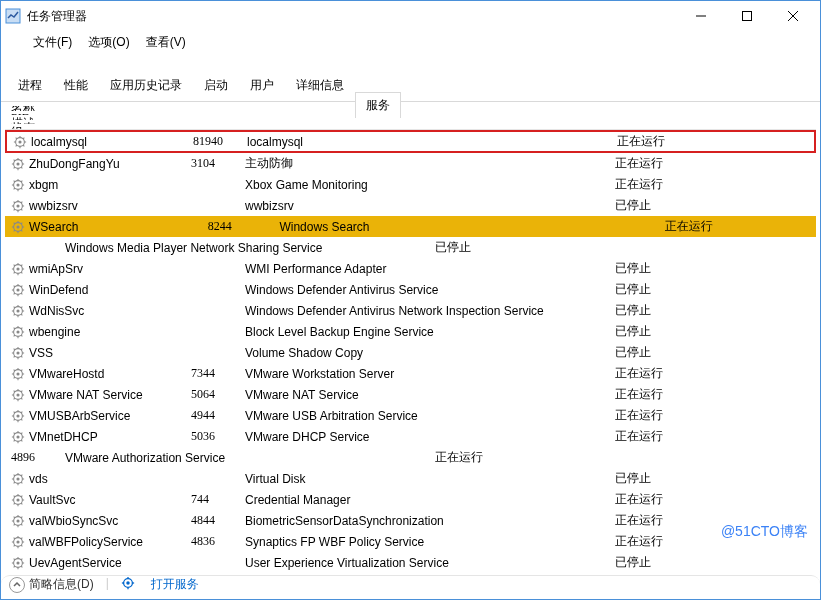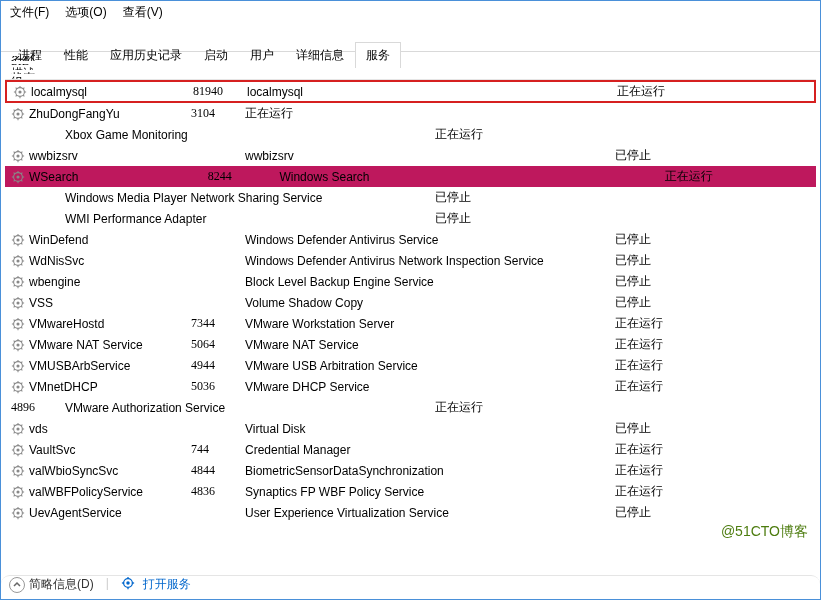--- a/index.html
+++ b/index.html
@@ -3,49 +3,77 @@
 <meta charset="utf-8">
 <style>
 * { box-sizing: border-box; margin: 0; padding: 0; font-family: "Microsoft YaHei", "Segoe UI", sans-serif; font-size: 12px; }
 body { background: #fff; overflow: hidden; }
 .window { width: 821px; height: 600px; border: 1px solid #4a90d9; display: flex; flex-direction: column; background: #fff; }
 .titlebar { height: 30px; display: flex; align-items: center; padding: 0 4px; }
 .titlebar-icon { width: 16px; height: 16px; margin-right: 6px; display: inline-flex; }
 .titlebar-title { flex: 1; font-size: 12px; color: #000; }
 .win-controls { display: flex; }
 .win-btn { width: 46px; height: 30px; display: flex; align-items: center; justify-content: center; color: #000; cursor: pointer; }
-.menubar { height: 22px; display: flex; align-items: center; padding: 0 3px; gap: 4px; }
+.menubar { height: 22px; display: flex; align-items: center; padding: 0 26px; gap: 4px; }
 .menu-item { padding: 2px 6px; cursor: pointer; }
 .tabs { display: flex; border-bottom: 1px solid #d9d9d9; padding: 0 6px; margin-top: 2px; }
 .tab { padding: 4px 10px; border: 1px solid transparent; border-bottom: none; cursor: pointer; position: relative; top: 17px; }
-.tab.active { border-color: #d9d9d9; background: #fff; }
+.tab.active { border-color: #d9d9d9; background: #fff; margin-top: 20px; }
 .content { flex: 1; overflow: hidden; display: flex; flex-direction: column; padding: 4px; position: relative; }
 .headers { display: flex; border-bottom: 1px solid #e5e5e5; height: 24px; align-items: flex-start; font-size: 12px; color: #000; flex-direction: column; }
 .col { overflow: hidden; white-space: nowrap; text-overflow: ellipsis; padding: 0 6px; }
 .col-name { width: 180px; display: flex; align-items: center; }
 .col-pid { width: 54px; font-family: Liberation Serif, serif; }
 .col-desc { width: 370px; }
 .col-status { width: 80px; }
 .col-group { width: 60px; }
 .rows { flex: 1; overflow-y: scroll; overflow-x: hidden; }
 .row { display: flex; height: 21px; align-items: center; }
 .row.highlight { border: 2px solid #d62020; height: 23px; }
-.row.selected { background: #be185d; gap: 18px; }
+.row.selected { background: #eab308; gap: 18px; }
 .svc-icon { width: 14px; height: 14px; margin-right: 4px; display:inline-flex; flex-shrink:0; }
 .footer { height: 24px; border-top: 1px solid #e5e5e5; display: flex; align-items: flex-start; padding: 0 8px; gap: 12px; border-radius: 9px; }
 .footer-btn { display: flex; align-items: center; gap: 4px; cursor: pointer; color: #333; }
-.footer-link { color: #0066cc; cursor: pointer; display: flex; align-items: center; gap: 8px; }
+.footer-link { color: #0066cc; cursor: pointer; display: flex; align-items: center; gap: 16px; }
 .chevron-circle { width: 16px; height: 16px; border: 1px solid #999; border-radius: 50%; display: inline-flex; align-items: center; justify-content: center; }
-.watermark { position: absolute; bottom: 34px; right: 12px; color: #4d7c0f; font-size: 14px; pointer-events: none; margin-top: 20px; }
+.watermark { position: absolute; bottom: 34px; right: 12px; color: #3b82f6; font-size: 14px; pointer-events: none; margin-top: 20px; }
 .divider { color: #ccc; }
 </style>
 </head>
 <body>
 
 <div class="window">
+  <div class="titlebar">
+    <span class="titlebar-icon">
+      <svg viewBox="0 0 16 16">
+          <rect x="1" y="1" width="14" height="14" fill="#4a90d9" opacity="0.3"></rect>
+          <rect x="1" y="1" width="14" height="14" fill="none" stroke="#4a90d9"></rect>
+          <path d="M3 10 L6 7 L9 9 L13 4" stroke="#2c5aa0" fill="none" stroke-width="1.5"></path>
+        </svg>
+    </span>
+    <span class="titlebar-title">任务管理器</span>
+    <div class="win-controls">
+      <div class="win-btn">
+          <svg width="10" height="10">
+            <line x1="0" y1="5" x2="10" y2="5" stroke="currentColor"></line>
+          </svg>
+        </div>
+      <div class="win-btn">
+          <svg width="10" height="10">
+            <rect x="0.5" y="0.5" width="9" height="9" fill="none" stroke="currentColor"></rect>
+          </svg>
+        </div>
+      <div class="win-btn close">
+          <svg width="10" height="10">
+            <line x1="0" y1="0" x2="10" y2="10" stroke="currentColor"></line>
+            <line x1="10" y1="0" x2="0" y2="10" stroke="currentColor"></line>
+          </svg>
+        </div>
+    </div>
+  </div>
 
   <div class="menubar">
     <span class="menu-item">文件(F)</span>
     <span class="menu-item">选项(O)</span>
     <span class="menu-item">查看(V)</span>
   </div>
 
   <div class="tabs" id="tabs">
       <div class="tab">进程</div>
       <div class="tab">性能</div>
@@ -104,24 +132,44 @@
                   <line x1="3" y1="3" x2="4.5" y2="4.5"></line>
                   <line x1="11.5" y1="11.5" x2="13" y2="13"></line>
                   <line x1="3" y1="13" x2="4.5" y2="11.5"></line>
                   <line x1="11.5" y1="4.5" x2="13" y2="3"></line>
                 </g>
               </svg>
             </span>
             <span>ZhuDongFangYu</span>
           </div>
           <div class="col col-pid">3104</div>
-          <div class="col col-status">正在运行</div>
-          <div class="col col-group"></div>
-        </div>
-        <div class="row">
+          <div class="col col-desc">主动防御</div>
+          <div class="col col-status">正在运行</div>
+          <div class="col col-group"></div>
+        </div>
+        <div class="row">
+          <div class="col col-name">
+            <span class="svc-icon">
+              <svg viewBox="0 0 16 16">
+                <circle cx="8" cy="8" r="5" fill="none" stroke="#888" stroke-width="1.2"></circle>
+                <circle cx="8" cy="8" r="1.8" fill="#888"></circle>
+                <g stroke="#888" stroke-width="1.2">
+                  <line x1="8" y1="1" x2="8" y2="3"></line>
+                  <line x1="8" y1="13" x2="8" y2="15"></line>
+                  <line x1="1" y1="8" x2="3" y2="8"></line>
+                  <line x1="13" y1="8" x2="15" y2="8"></line>
+                  <line x1="3" y1="3" x2="4.5" y2="4.5"></line>
+                  <line x1="11.5" y1="11.5" x2="13" y2="13"></line>
+                  <line x1="3" y1="13" x2="4.5" y2="11.5"></line>
+                  <line x1="11.5" y1="4.5" x2="13" y2="3"></line>
+                </g>
+              </svg>
+            </span>
+            <span>xbgm</span>
+          </div>
           <div class="col col-pid"></div>
           <div class="col col-desc">Xbox Game Monitoring</div>
           <div class="col col-status">正在运行</div>
           <div class="col col-group"></div>
         </div>
         <div class="row">
           <div class="col col-name">
             <span class="svc-icon">
               <svg viewBox="0 0 16 16">
                 <circle cx="8" cy="8" r="5" fill="none" stroke="#888" stroke-width="1.2"></circle>
@@ -170,20 +218,39 @@
           <div class="col col-status">正在运行</div>
           <div class="col col-group"></div>
         </div>
         <div class="row">
           <div class="col col-pid"></div>
           <div class="col col-desc">Windows Media Player Network Sharing Service</div>
           <div class="col col-status">已停止</div>
           <div class="col col-group"></div>
         </div>
         <div class="row">
+          <div class="col col-name">
+            <span class="svc-icon">
+              <svg viewBox="0 0 16 16">
+                <circle cx="8" cy="8" r="5" fill="none" stroke="#888" stroke-width="1.2"></circle>
+                <circle cx="8" cy="8" r="1.8" fill="#888"></circle>
+                <g stroke="#888" stroke-width="1.2">
+                  <line x1="8" y1="1" x2="8" y2="3"></line>
+                  <line x1="8" y1="13" x2="8" y2="15"></line>
+                  <line x1="1" y1="8" x2="3" y2="8"></line>
+                  <line x1="13" y1="8" x2="15" y2="8"></line>
+                  <line x1="3" y1="3" x2="4.5" y2="4.5"></line>
+                  <line x1="11.5" y1="11.5" x2="13" y2="13"></line>
+                  <line x1="3" y1="13" x2="4.5" y2="11.5"></line>
+                  <line x1="11.5" y1="4.5" x2="13" y2="3"></line>
+                </g>
+              </svg>
+            </span>
+            <span>wmiApSrv</span>
+          </div>
           <div class="col col-pid"></div>
           <div class="col col-desc">WMI Performance Adapter</div>
           <div class="col col-status">已停止</div>
           <div class="col col-group"></div>
         </div>
         <div class="row">
           <div class="col col-name">
             <span class="svc-icon">
               <svg viewBox="0 0 16 16">
                 <circle cx="8" cy="8" r="5" fill="none" stroke="#888" stroke-width="1.2"></circle>

